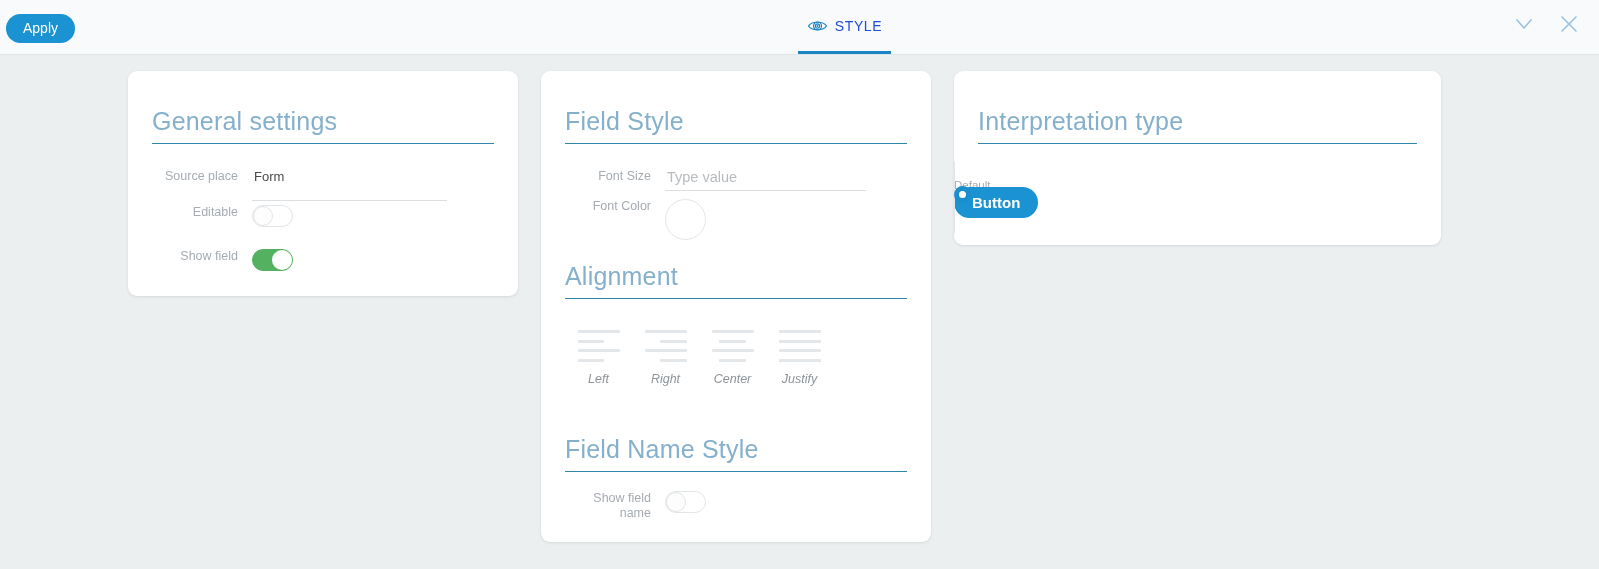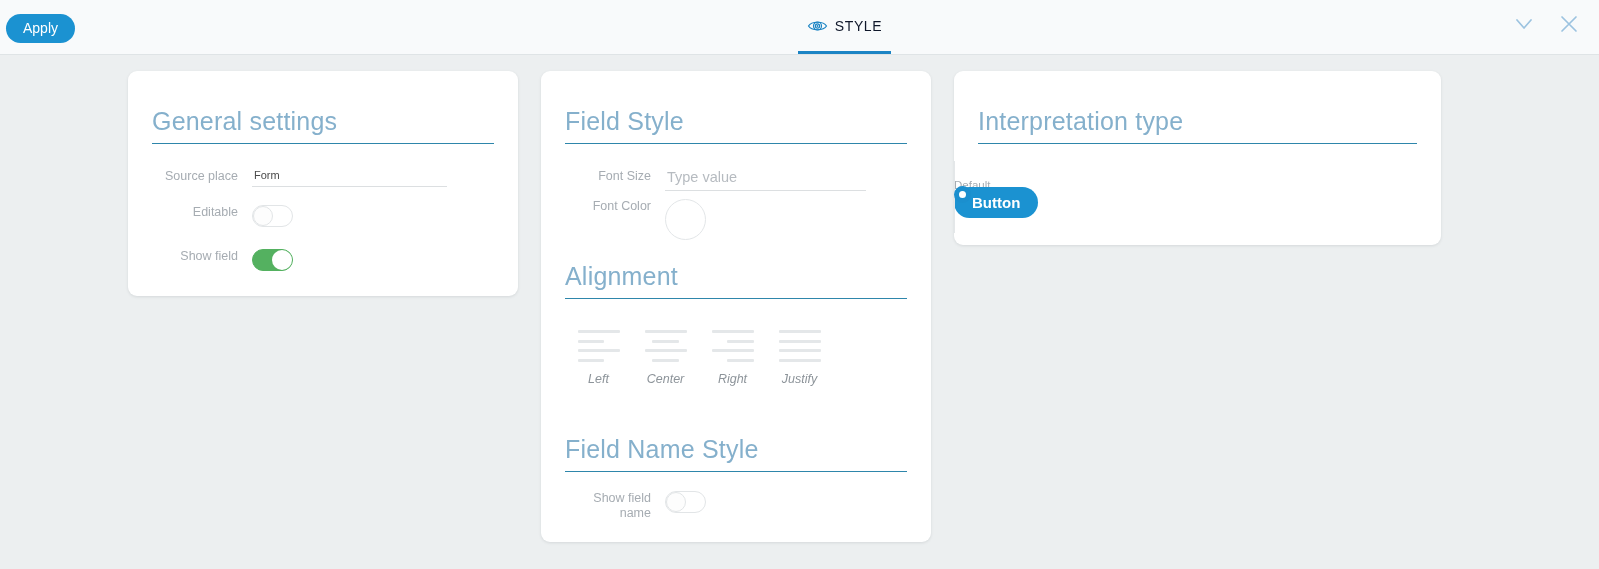--- a/index.html
+++ b/index.html
@@ -49,21 +49,21 @@
     height: 54px;
     box-sizing: border-box;
     border-bottom: 3px solid #1b84c4;
     display: flex;
     align-items: center;
     justify-content: center;
     gap: 7px;
     cursor: pointer;
   }
   .tab-style .tab-label {
-    color: #0f172a;
+    color: #1d4ed8;
     font-size: 14px;
     letter-spacing: .6px;
   }
   .eye-icon { display: block; }
 
   .win-controls {
     position: absolute;
     right: 16px;
     top: 10px;
     display: flex;
@@ -108,23 +108,23 @@
     align-items: flex-start;
   }
   .row-label {
     color: #a6acb2;
     font-size: 12.5px;
     text-align: right;
     line-height: 15px;
   }
   .field-value {
     color: #4a4a4a;
-    font-size: 11px;
+    font-size: 13px;
     border-bottom: 1px solid #dcdfe1;
-    padding: 0 0 5px 2px;
+    padding: 0 0 16px 2px;
     box-sizing: border-box;
     white-space: nowrap;
   }
   .field-placeholder {
     color: #b6bbc0;
     font-size: 14.5px;
     border-bottom: 1px solid #dcdfe1;
     padding: 0 0 5px 2px;
     box-sizing: border-box;
     white-space: nowrap;
@@ -351,37 +351,37 @@
       <div class="align-icon left">
         <i></i>
           <i></i>
           <i></i>
           <i></i>
       </div>
       <div class="align-label">Left</div>
     </div>
 
     <div class="align-opt">
+      <div class="align-icon right">
+        <i></i>
+          <i></i>
+          <i></i>
+          <i></i>
+      </div>
+      <div class="align-label">Right</div>
+    </div>
+
+    <div class="align-opt">
       <div class="align-icon center">
         <i></i>
           <i></i>
           <i></i>
           <i></i>
       </div>
       <div class="align-label">Center</div>
-    </div>
-
-    <div class="align-opt">
-      <div class="align-icon right">
-        <i></i>
-          <i></i>
-          <i></i>
-          <i></i>
-      </div>
-      <div class="align-label">Right</div>
     </div>
 
     <div class="align-opt">
       <div class="align-icon justify">
         <i></i>
           <i></i>
           <i></i>
           <i></i>
       </div>
       <div class="align-label">Justify</div>

